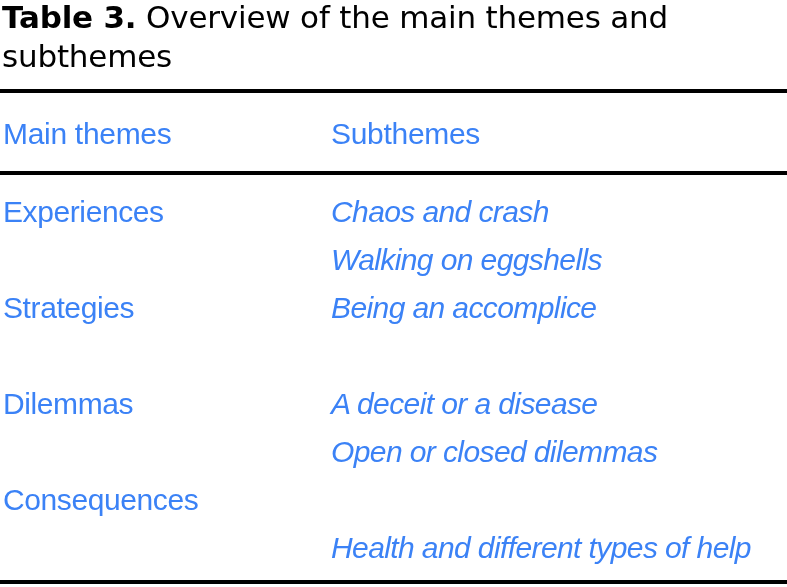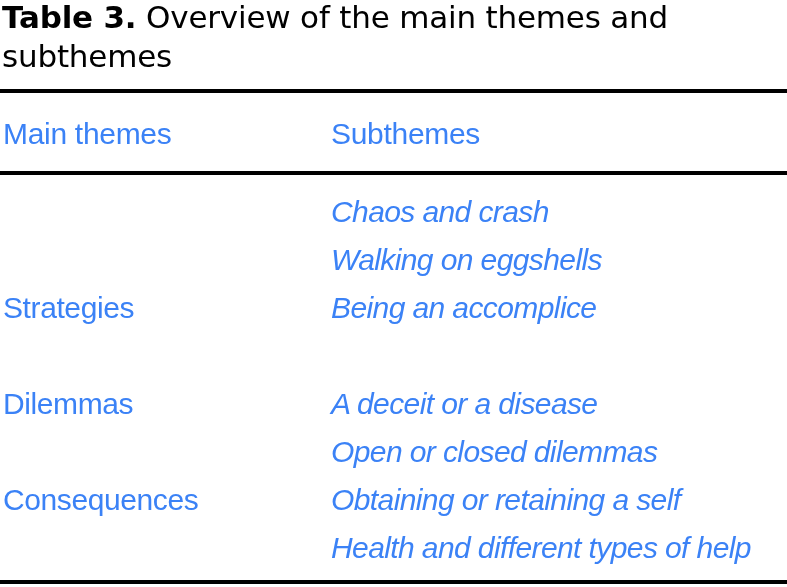--- a/index.html
+++ b/index.html
@@ -107,28 +107,28 @@
 
   <div class="rule rule-top"></div>
   <div class="rule rule-header"></div>
   <div class="rule rule-bottom"></div>
 
   <div class="table-area">
 
     <div class="cell header-cell col-main" style="top:119px;">Main themes</div>
     <div class="cell header-cell col-sub" style="top:119px;">Subthemes</div>
 
+    <div class="cell theme-cell col-main" style="top:197px;">Experiences</div>
     <div class="cell subtheme-cell col-sub" style="top:245px;">Walking on eggshells</div>
     <div class="cell subtheme-cell col-sub" style="top:197px;">Chaos and crash</div>
 
     <div class="cell theme-cell col-main" style="top:293px;">Strategies</div>
     <div class="cell subtheme-cell col-sub" style="top:293px;">Being an accomplice</div>
 
     <div class="cell theme-cell col-main" style="top:389px;">Dilemmas</div>
     <div class="cell subtheme-cell col-sub" style="top:437px;">Open or closed dilemmas</div>
     <div class="cell subtheme-cell col-sub" style="top:389px;">A deceit or a disease</div>
 
     <div class="cell theme-cell col-main" style="top:485px;">Consequences</div>
-    <div class="cell subtheme-cell col-sub" style="top:485px;">Obtaining or retaining a self</div>
     <div class="cell subtheme-cell col-sub" style="top:533px;">Health and different types of help</div>
 
   </div>
 </div>
 
 </body></html>

